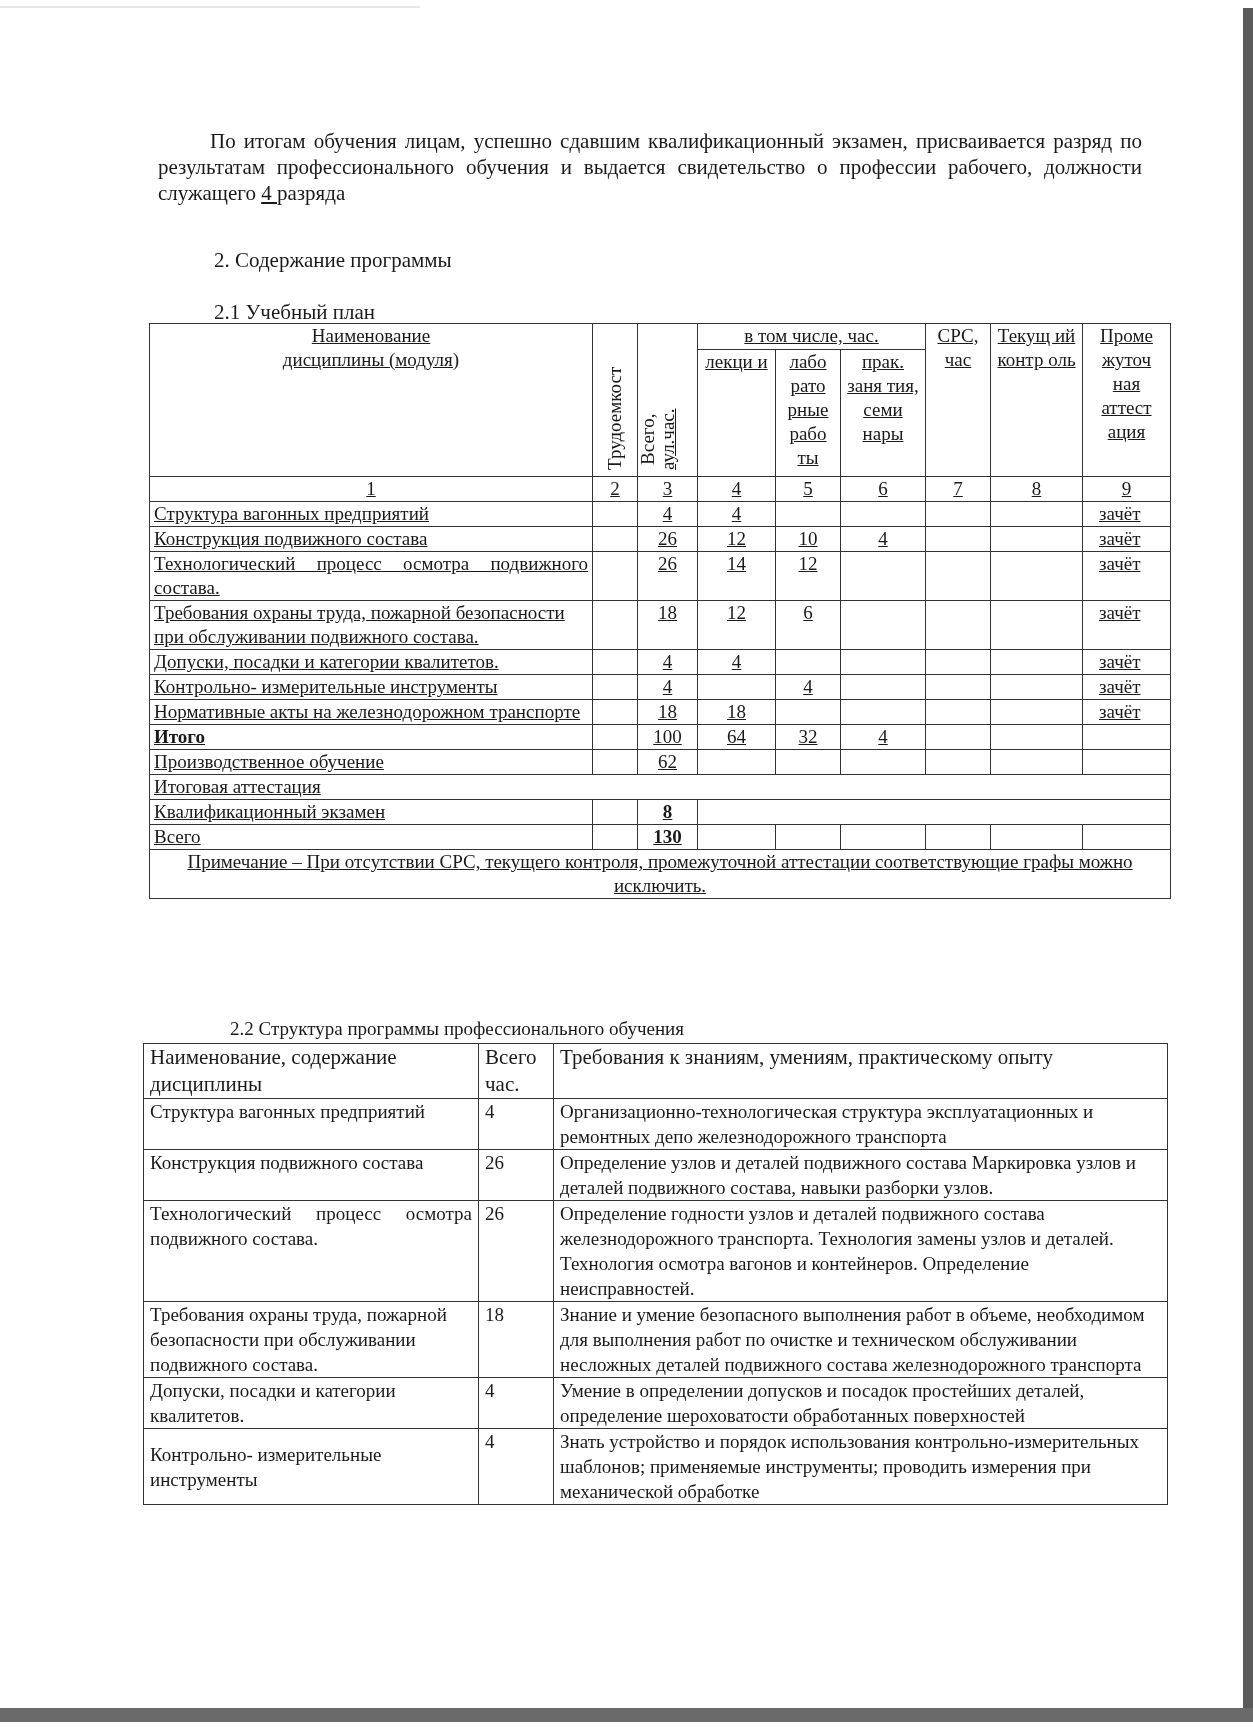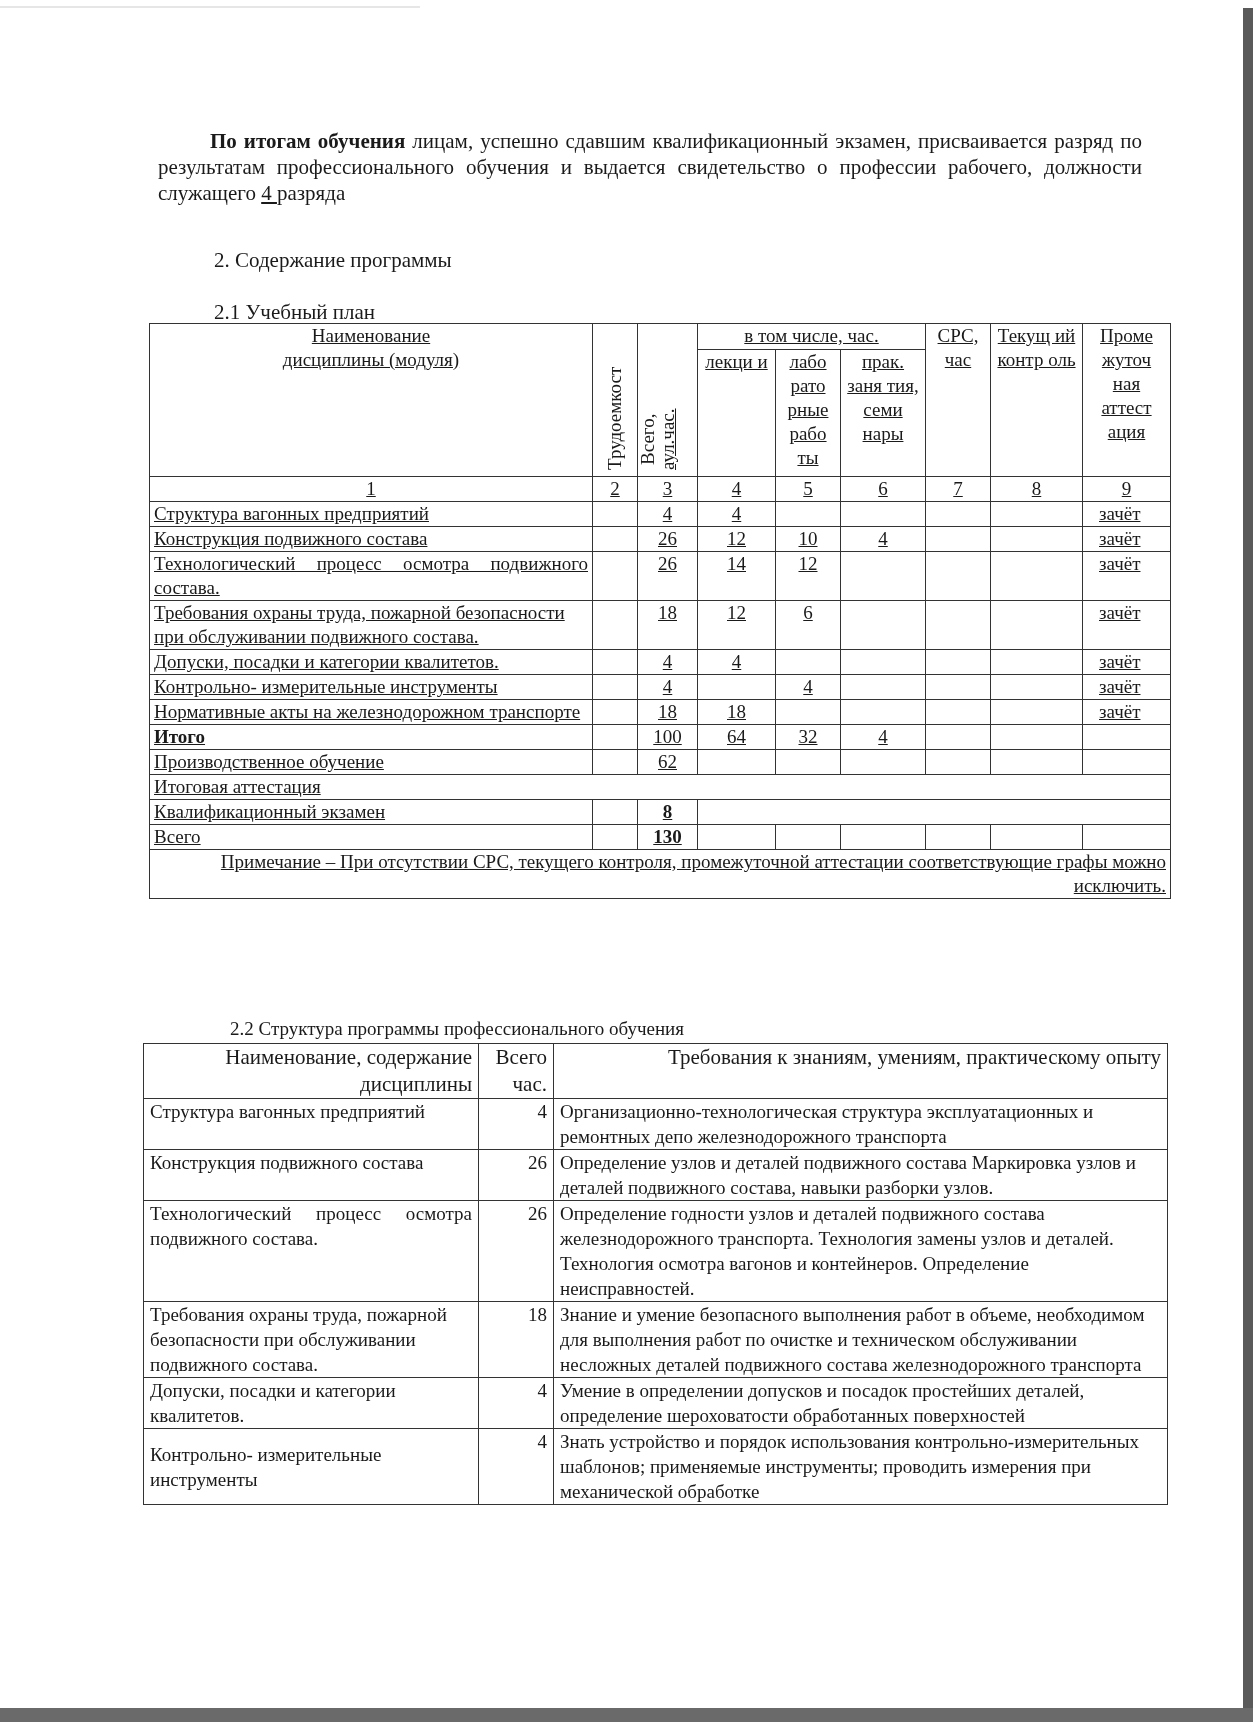--- a/index.html
+++ b/index.html
@@ -8,45 +8,45 @@
     font-family: "Liberation Serif", "DejaVu Serif", serif; color: #1a1a1a;
   }
   .scan-right { position: absolute; left: 1243px; top: 8px; width: 10px; height: 1714px; background: #5a5a5a; }
   .scan-bottom { position: absolute; left: 0; top: 1708px; width: 1253px; height: 14px; background: #6a6a6a; }
   .scan-top { position: absolute; left: 0; top: 6px; width: 420px; height: 2px; background: #e6e6e6; }
 
   .para {
     position: absolute; left: 158px; top: 128px; width: 984px;
     font-size: 21px; line-height: 26px; text-align: justify; text-indent: 52px;
   }
-  .para b { font-weight: bold; }
+  .para b { font-weight: normal; }
   .para u { text-decoration: underline; }
 
   .h2 { position: absolute; left: 214px; top: 248px; font-size: 21px; font-weight: normal; }
   .h21 { position: absolute; left: 214px; top: 300px; font-size: 21px; text-align: right; }
   .h22 { position: absolute; left: 230px; top: 1018px; font-size: 19px; }
 
   table { border-collapse: collapse; position: absolute; font-size: 19px; }
   td, th { border: 1.5px solid #333; padding: 0 4px; vertical-align: top; font-weight: normal; line-height: 24px; }
 
   #plan { left: 149px; top: 323px; width: 1021px; table-layout: fixed; text-decoration: underline; }
   #plan .c { text-align: center; }
   #plan .vert { height: 152px; padding: 0; position: relative; }
   #plan .vert span {
     position: absolute; left: 50%; bottom: 6px; transform-origin: left bottom;
     transform: rotate(-90deg) translate(0, 50%); white-space: nowrap; line-height: 20px;
   }
   #plan .name { text-align: left; }
   #plan .just { text-align: justify; text-align-last: left; }
   #plan .bold { font-weight: bold; }
-  #plan .note { text-align: right; margin-top: 20px; }
+  #plan .note { text-align: center; margin-top: 20px; }
 
   #struct { left: 143px; top: 1043px; width: 1024px; table-layout: fixed; font-size: 19px; }
   #struct td { line-height: 25px; padding: 0 6px; }
-  #struct .c { text-align: right; }
+  #struct .c { text-align: left; }
   #struct .hdr { font-size: 21px; line-height: 27px; }
   #struct .just { text-align: justify; text-align-last: left; }
   #struct .mid { vertical-align: middle; }
 </style>
 </head>
 <body>
 
 <div class="scan-top"></div>
 <div class="scan-right"></div>
 <div class="scan-bottom"></div>

